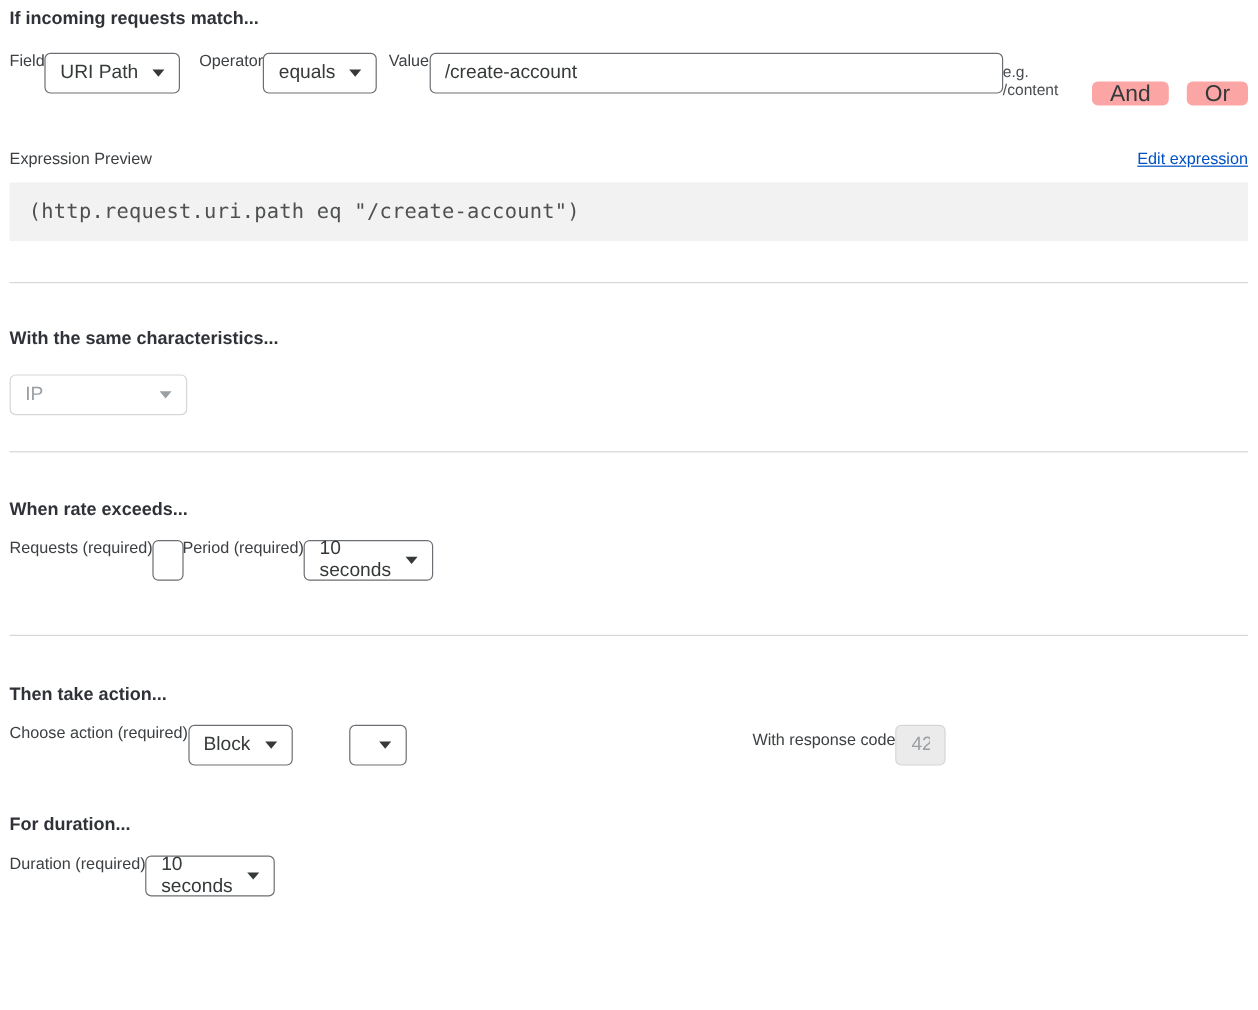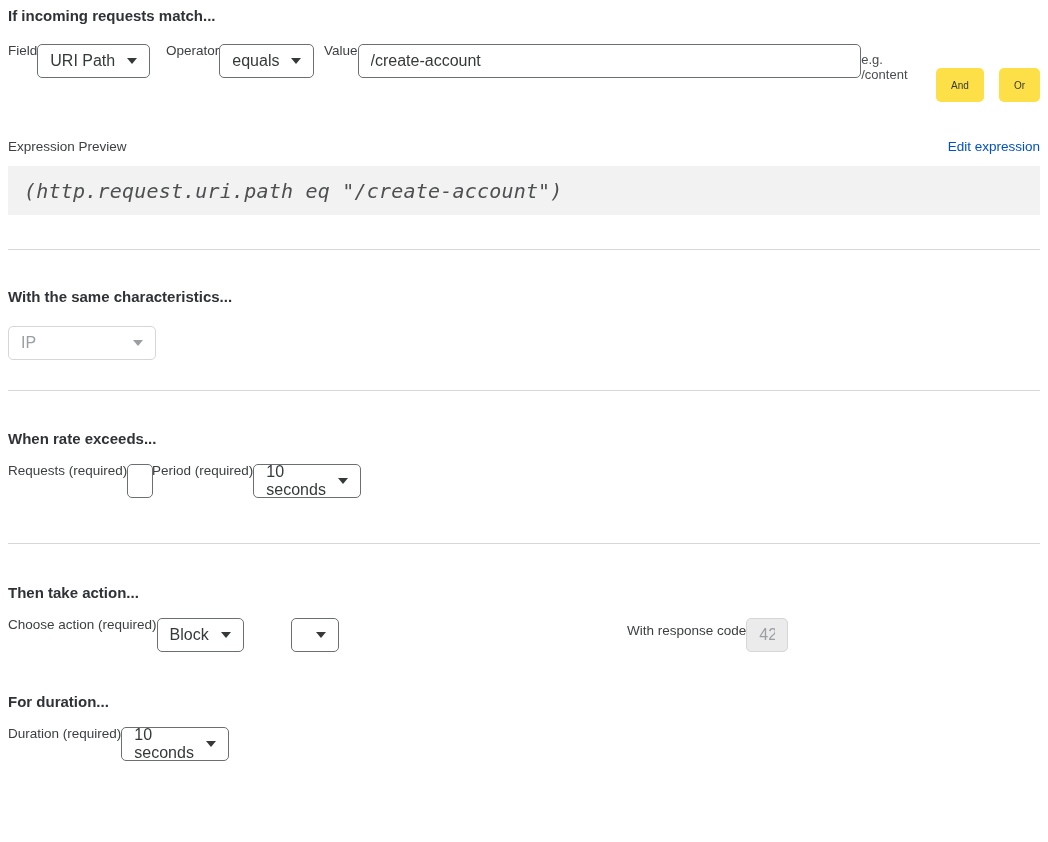--- a/index.html
+++ b/index.html
@@ -47,41 +47,41 @@
   .w266 { width: 266px; }
   .w320 { width: 320px; }
   .w161 { width: 161px; align-items: center; }
   .ml10 { margin-left: 10px; }
   .ml16 { margin-left: 16px; }
   .ml17 { margin-left: 17px; }
   .grow { flex: 1; }
 
   .btn-group { display: flex; margin-top: 24px; margin-left: 15px; }
   .btn {
-    height: 34px; padding: 0 15px; border: none; border-radius: 5px;
-    background: #fde047; color: #36393a; font-size: 10px;
+    height: 20px; padding: 0 15px; border: none; border-radius: 5px;
+    background: #fca5a5; color: #36393a; font-size: 19px;
     font-family: "Liberation Sans", sans-serif; cursor: pointer;
   }
   .btn + .btn { margin-left: 15px; }
 
   .hint { font-size: 13px; color: #4a4d50; margin-top: 8px; line-height: 15px; }
 
   .expr-head {
     display: flex; justify-content: space-between; align-items: baseline;
     margin-top: 37px;
   }
   .expr-label { font-size: 13.5px; color: #3d4043; }
   .expr-link {
-    font-size: 13.5px; color: #0051c3; cursor: pointer;
+    font-size: 13.5px; color: #0051c3; text-decoration: underline; cursor: pointer;
   }
   .expr-block {
     margin-top: 12px; height: 49px; background: #f2f2f2;
     display: flex; align-items: center; padding: 0 16px;
     font-family: "DejaVu Sans Mono", "Liberation Mono", monospace;
-    font-size: 20px; color: #4d4f51; letter-spacing: 0.2px; font-style: italic;
+    font-size: 17px; color: #4d4f51; letter-spacing: 0.2px;
   }
 
   .divider { border: none; border-top: 1px solid #d5d7d8; }
   .d1 { margin-top: 34px; }
   .d2 { margin-top: 30px; }
   .d3 { margin-top: 45px; }
 
   .mt38 { margin-top: 38px; }
   .mt39 { margin-top: 39px; }
   .mt40 { margin-top: 40px; }

